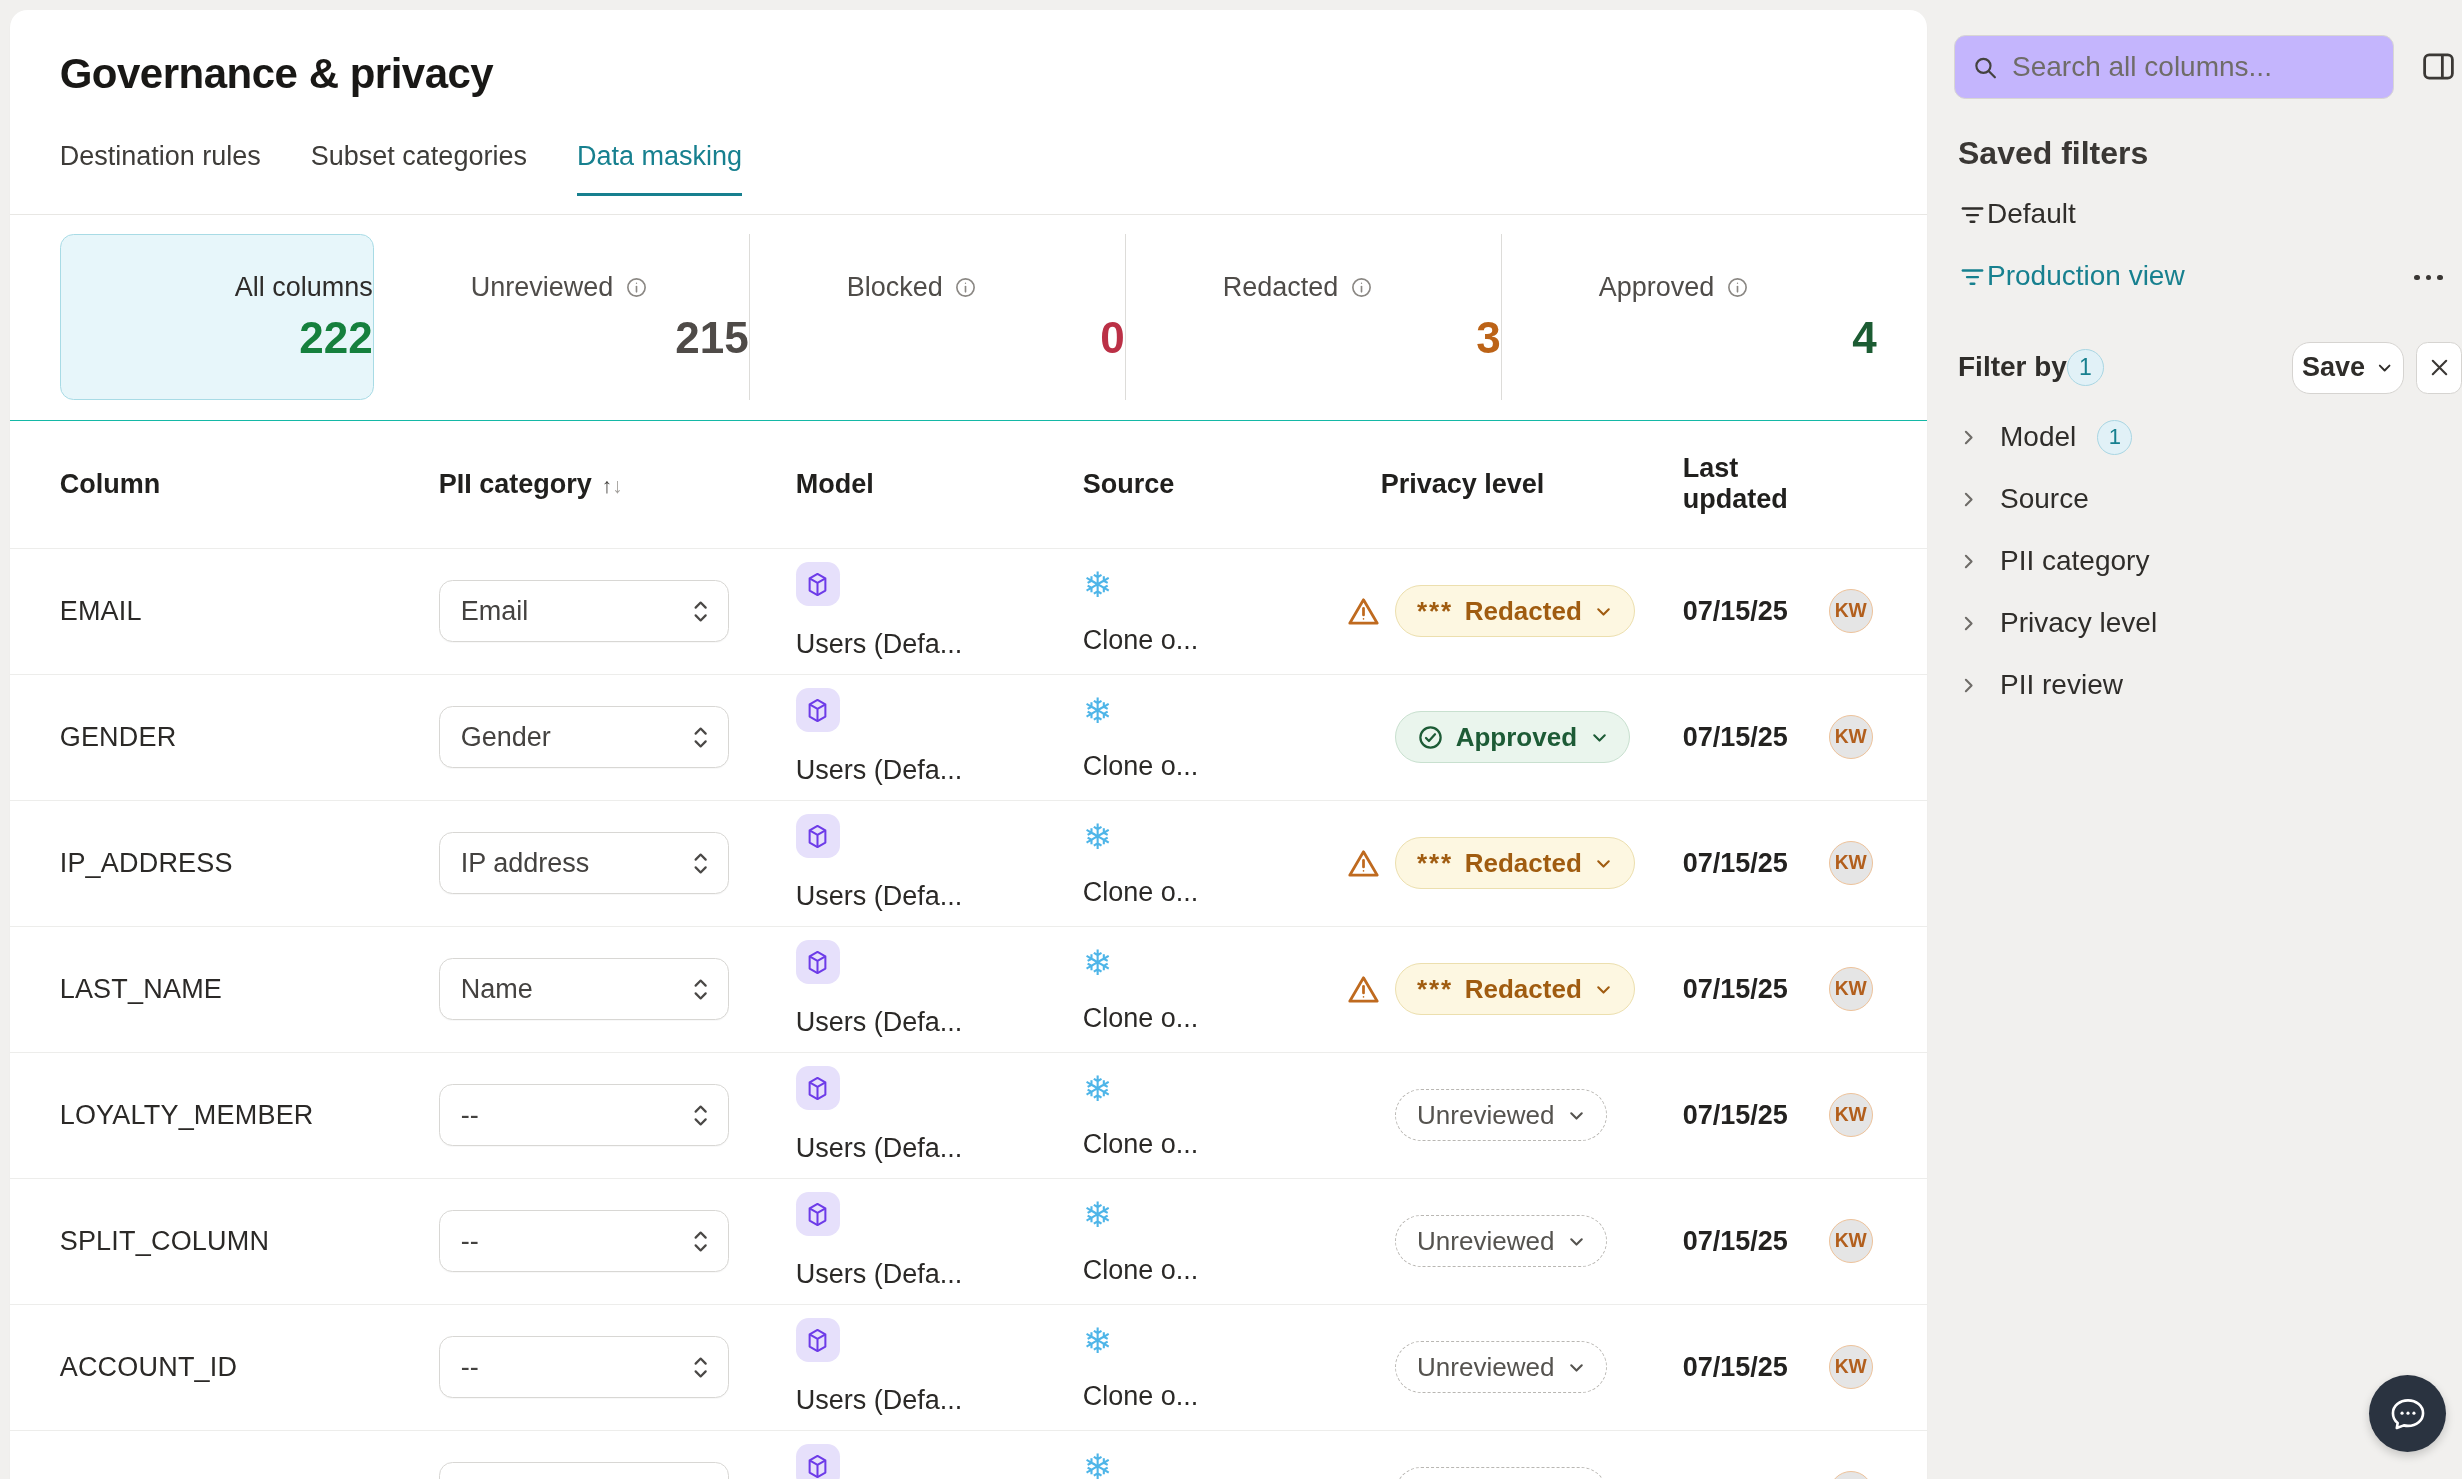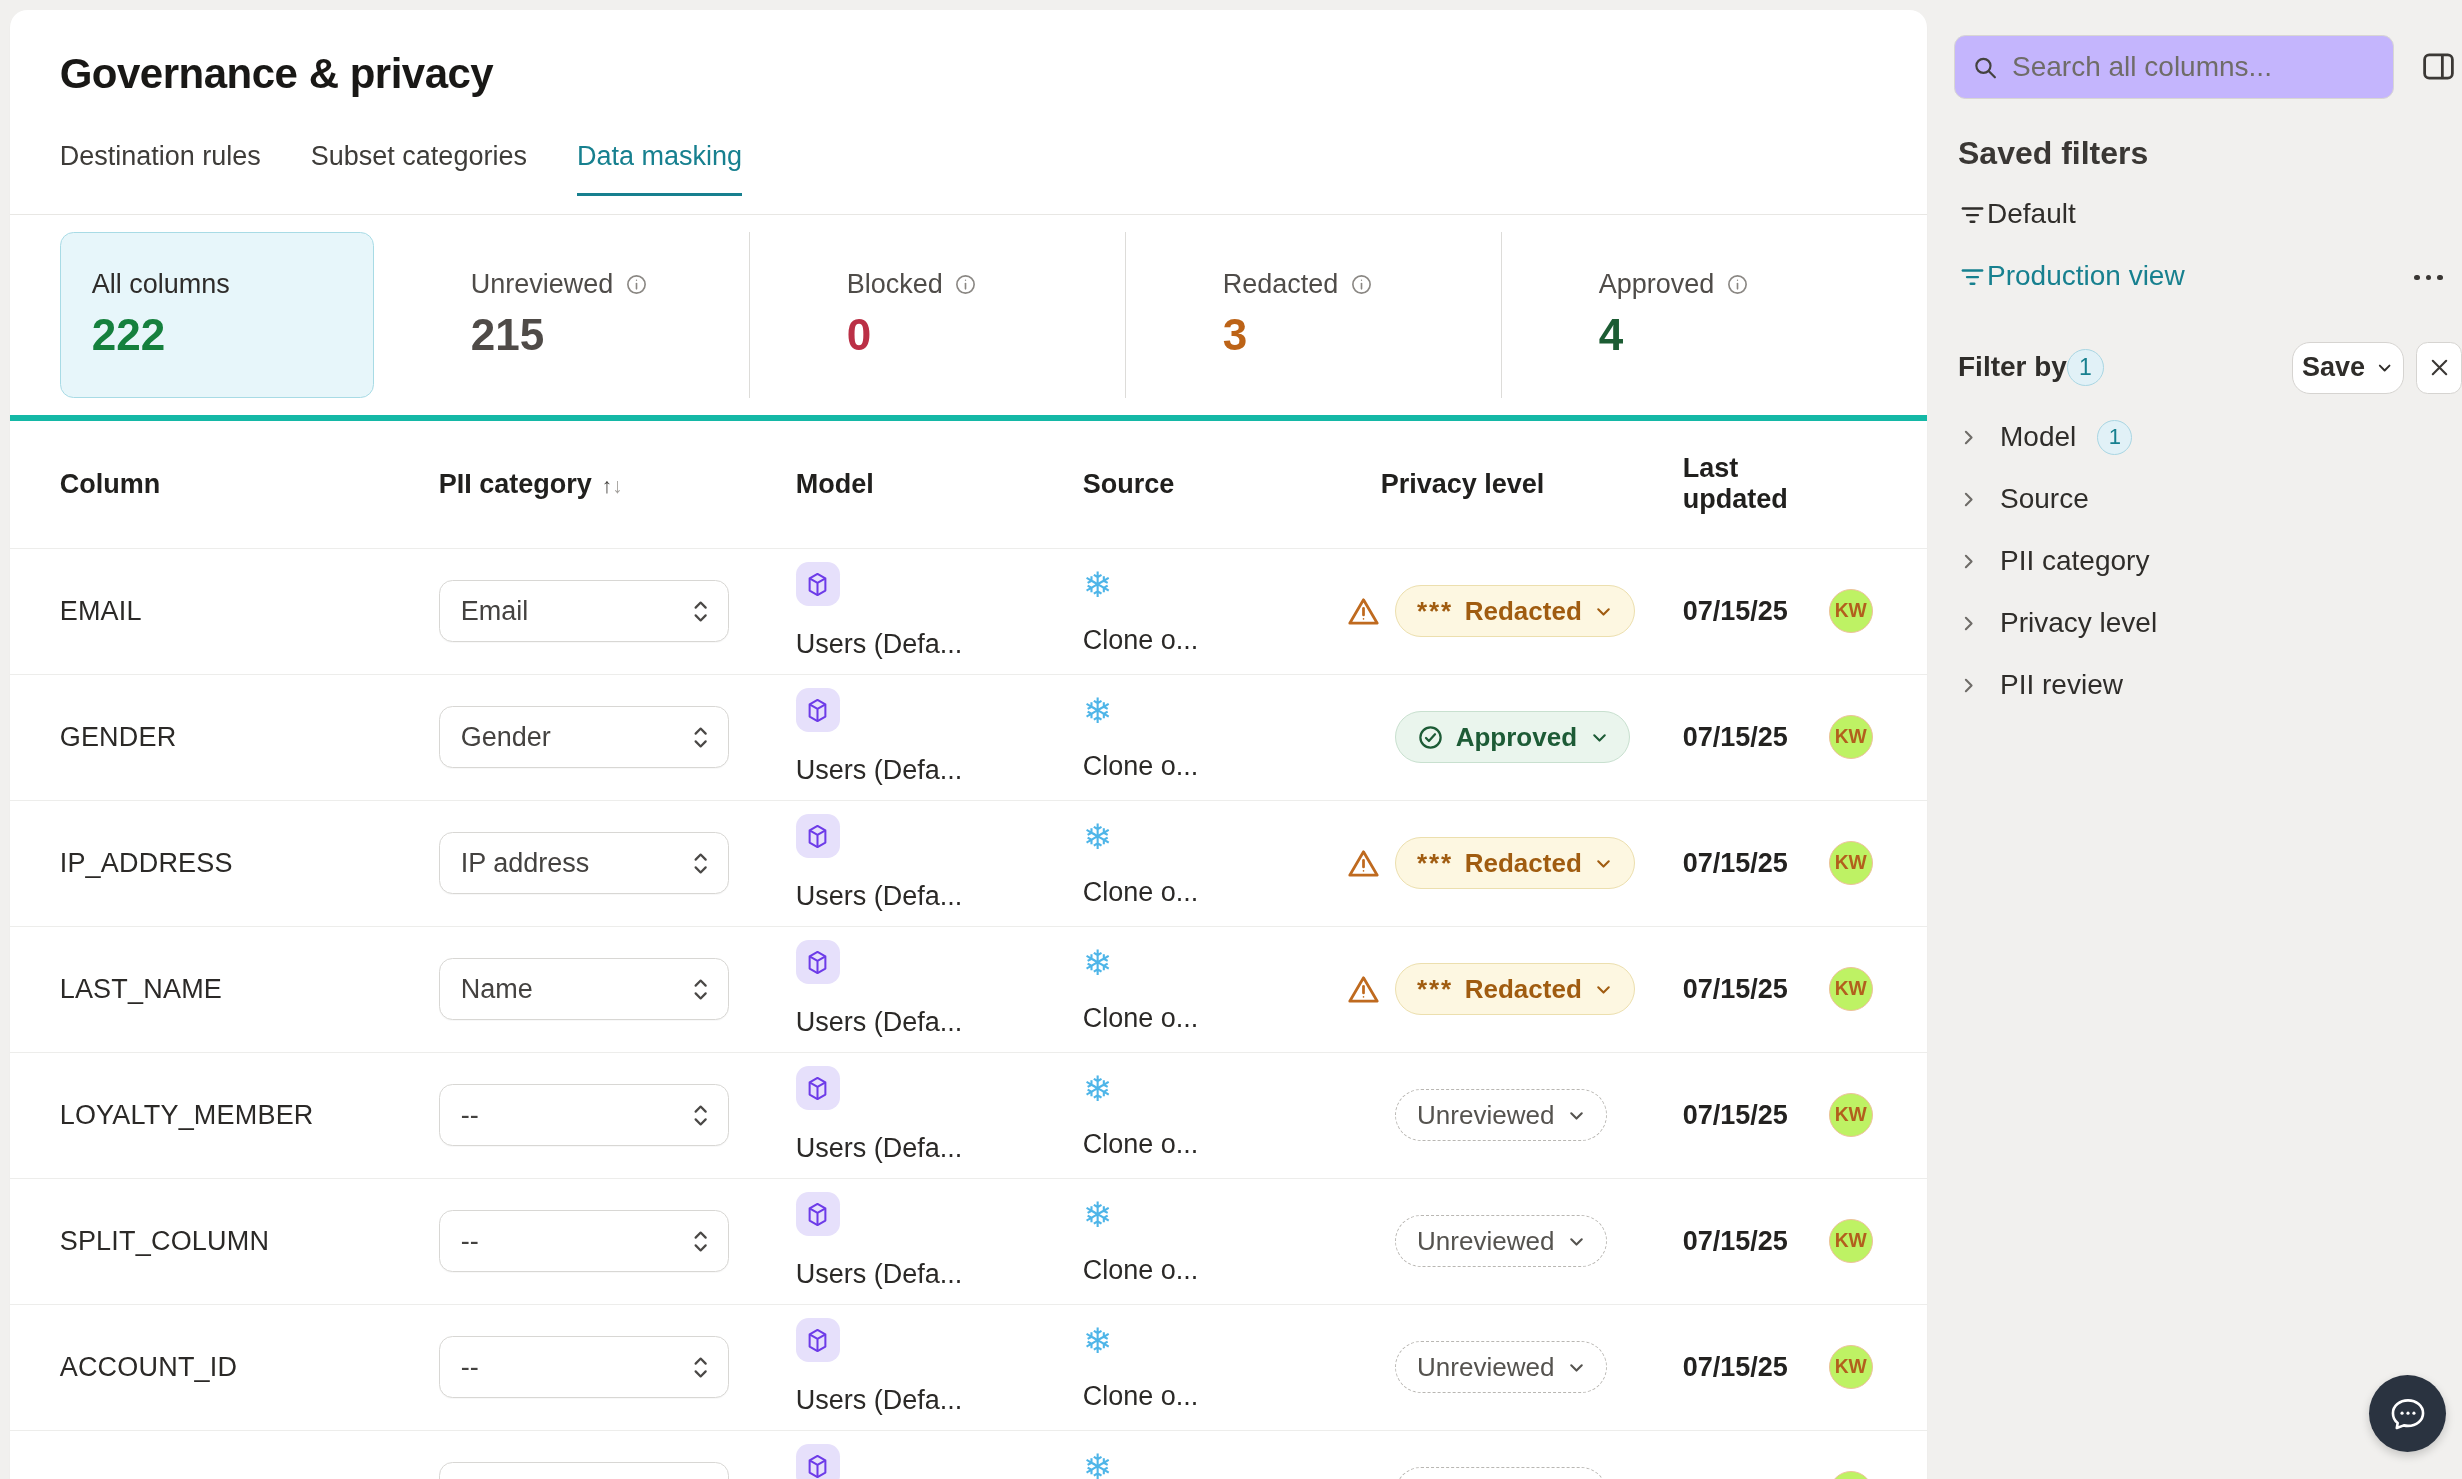--- a/index.html
+++ b/index.html
@@ -11,21 +11,21 @@
   .main-card { position:absolute; left:9.7px; top:9.7px; width:1917px; height:1564px;
     background:#ffffff; border-radius:17.4px; box-shadow:0 1px 1.9px rgba(0,0,0,.04); overflow:hidden; }
 
   .card-top { height:205px; padding:39px 50px 0; border-bottom:1px solid #e8e7e4; }
   .page-title { font-size:42px; font-weight:700; color:#191816; letter-spacing:-0.5px; line-height:50px; }
   .tabs { display:flex; gap:50px; margin-top:42px; }
   .tab { font-size:27px; color:#3e3c39; padding-bottom:21px; border-bottom:3.9px solid transparent; cursor:pointer; }
   .tab.active { color:#17808f; border-bottom-color:#17808f; font-weight:500; }
 
   
-  .stats { height:206px; display:flex; align-items:center; padding:0 50px; border-bottom:6px solid #14b8a6; }
+  .stats { height:206px; display:flex; align-items:center; padding:0 50px; border-bottom:1px solid #14b8a6;text-align:right; }
   .stat-card { width:314px; height:166px; background:#e7f6fa; border:1.4px solid #a8dbe5; border-radius:13.5px;
     display:flex; flex-direction:column; justify-content:center; padding-left:31px; cursor:pointer; }
   .stat-card .stat-label { font-size:27px; color:#2e2c2a; }
   .stat-card .stat-value { font-size:44px; font-weight:700; color:#15803d; margin-top:9.7px; }
   .stat { flex:1; height:166px; display:flex; flex-direction:column; justify-content:center; padding-left:97px; cursor:pointer; }
   .stat + .stat { border-left:1px solid #dddcd9; }
   .stat .stat-label { font-size:27px; color:#4f4c49; display:flex; align-items:center; gap:11.6px; }
   .stat .stat-value { font-size:44px; font-weight:700; margin-top:9.7px; }
   .info-icon { width:23px; height:23px; flex:0 0 auto; }
 
@@ -53,21 +53,21 @@
     padding:0 19.3px 0 21px; font-size:26px; cursor:pointer; white-space:nowrap; }
   .badge .chev { width:21px; height:21px; }
   .badge-check { display:none; width:27px; height:27px; }
   .badge-prefix { display:none; font-weight:700; letter-spacing:1.9px; }
   .badge.redacted { background:#fdf7e1; border:1px solid #ecdfae; color:#a05c10; font-weight:600; }
   .badge.redacted .badge-prefix { display:inline; }
   .badge.approved { background:#eaf5ed; border:1px solid #c8e0cf; color:#1d5b36; font-weight:600; }
   .badge.approved .badge-check { display:inline-flex; }
   .badge.unreviewed { background:transparent; border:1.9px dashed #b9b7b3; color:#55534f; font-weight:500; }
   .cell-updated { padding-left:46px; font-size:27px; font-weight:600; color:#232220; }
-  .avatar { width:44px; height:44px; border-radius:50%; background:#bef264; border:1.4px solid #edc29a;
+  .avatar { width:44px; height:44px; border-radius:50%; background:#e5e5e5; border:1.4px solid #edc29a;
     color:#b25f1d; font-size:19.3px; font-weight:700; display:flex; align-items:center; justify-content:center; }
 
   
   .sidebar { position:absolute; left:1931px; top:0; width:531px; height:1479px; }
   .search-box { position:absolute; left:23px; top:35px; width:440px; height:64px; background:#c4b5fd;
     border:1px solid #d8d6d3; border-radius:11.6px; display:flex; align-items:center; padding:0 17.4px; gap:13.5px; }
   .search-box input { border:none; outline:none; font-size:28px; color:#2f2d2a; width:100%; background:transparent;
     font-family:"Liberation Sans","DejaVu Sans",sans-serif; }
   .search-box input::placeholder { color:#6f6c68; }
   .panel-toggle { position:absolute; left:489px; top:48px; width:37px; height:37px; cursor:pointer; }

